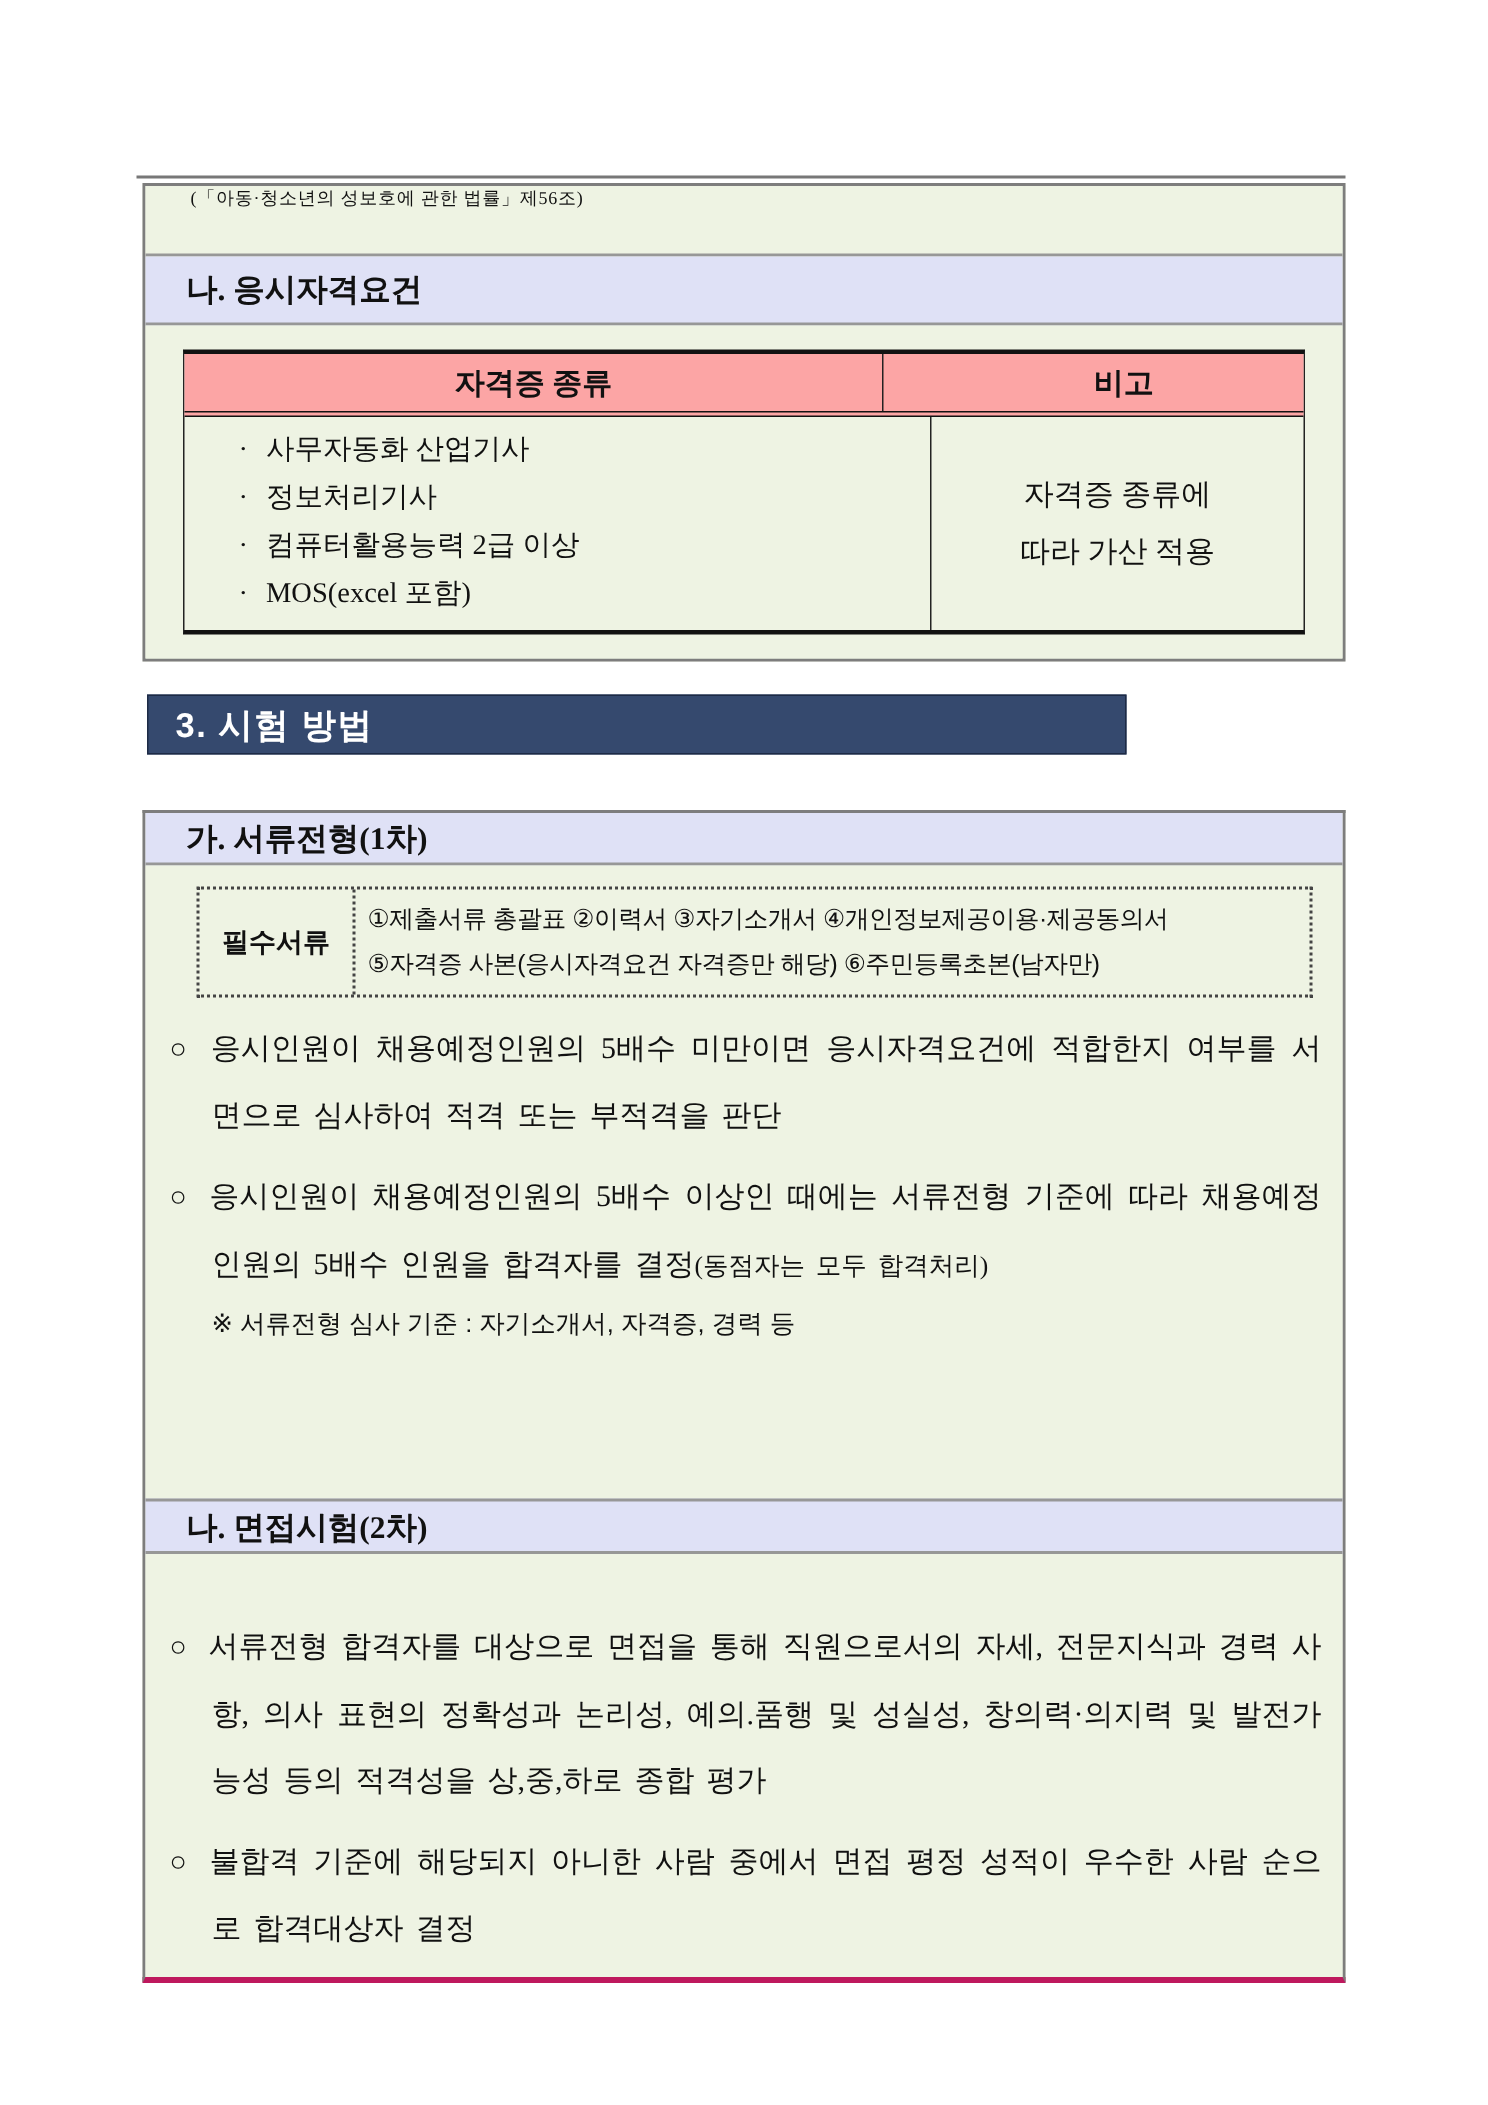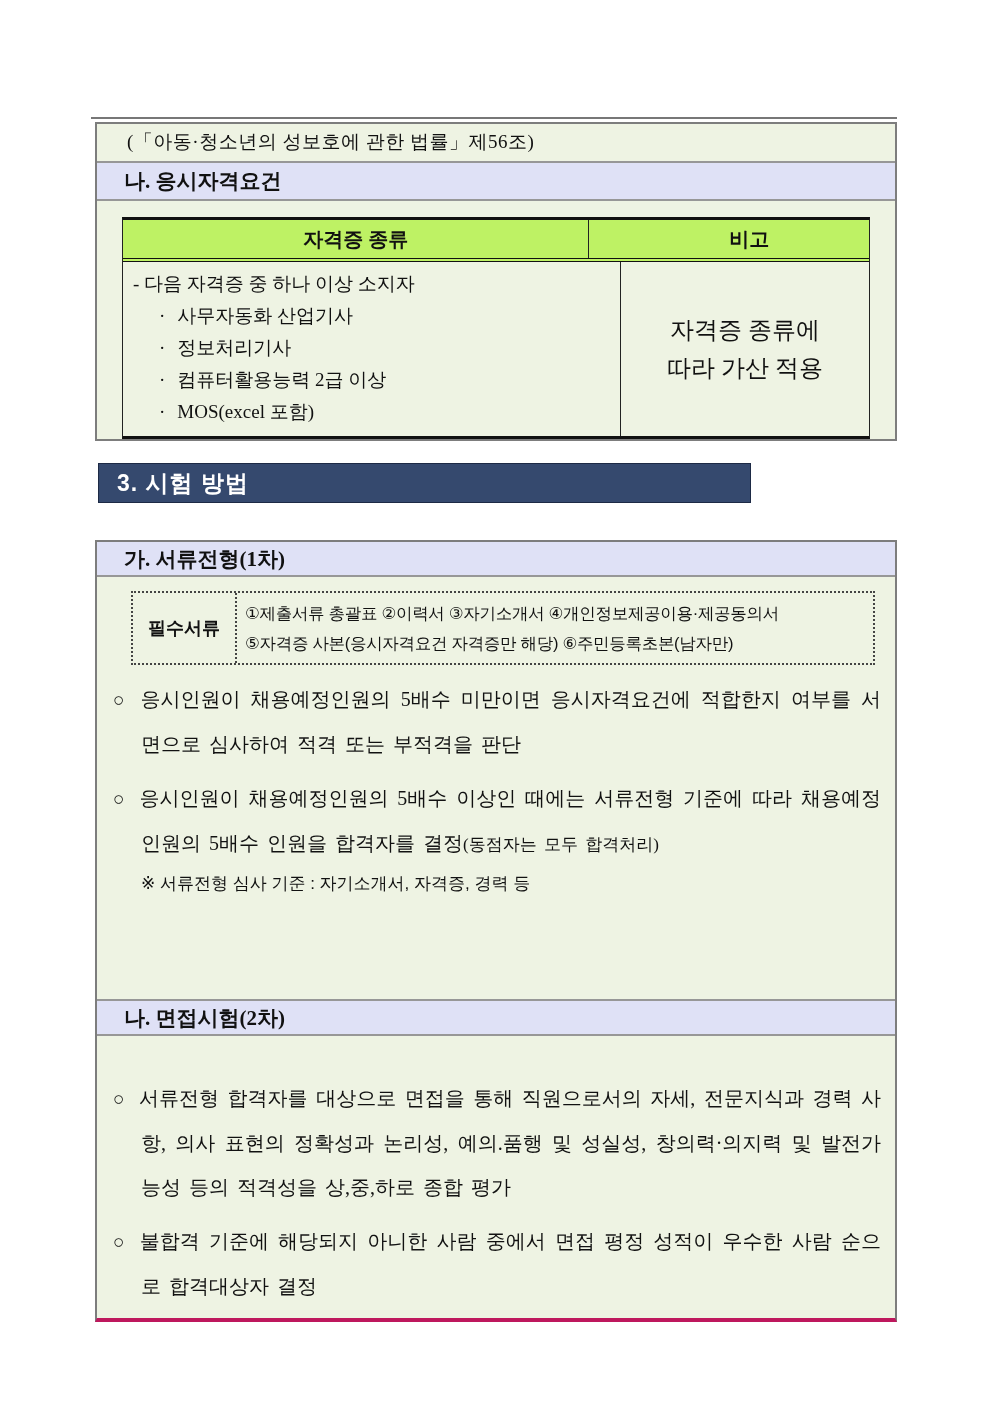--- a/index.html
+++ b/index.html
@@ -8,42 +8,42 @@
 
   
   .top-rule{position:absolute;left:91px;top:117px;width:806px;height:2px;background:#777;}
 
   
   .box{position:absolute;left:95px;width:798px;border:2px solid #7d7d7d;background:#eef3e3;
        display:flex;flex-direction:column;}
   .box1{top:122px;height:315px;}
   .box2{top:540px;height:776px;border-bottom:4px solid #be185d;}
 
-  .row-note{height:45px;background:#eef3e3;display:flex;align-items:center;
-            padding-left:30px;font-size:19px;letter-spacing:.5px;border-bottom:2px solid #979797;}
+  .row-note{height:45px;background:#eef3e3;display:flex;
+            padding-left:30px;font-size:12px;letter-spacing:.5px;border-bottom:2px solid #979797;}
   .row-head{height:44px;background:#dfe1f6;display:flex;align-items:center;
             padding-left:27px;font-size:21px;font-weight:bold;border-bottom:2px solid #979797;}
   .row-head.mid{border-top:2px solid #979797;}
   .row-body{background:#eef3e3;flex:1;}
 
   
   .cert-table{margin:16px 25px 0 25px;border-top:3px solid #111;border-bottom:3px solid #111;
               border-left:1px solid #222;border-right:1px solid #222;}
-  .cert-hrow{display:flex;background:#bef264;border-bottom:4px double #111;gap:40px;}
+  .cert-hrow{display:flex;background:#fca5a5;border-bottom:4px double #111;gap:40px;}
   .cert-hcell{height:38px;display:flex;align-items:center;justify-content:center;
               font-size:20px;font-weight:bold;}
   .cert-brow{display:flex;}
   .col-a{width:66%;border-right:1px solid #222;}
   .col-b{width:34%;}
   .cert-list{padding:6px 6px 8px 10px;font-size:19px;line-height:32px;}
   .cert-lead{white-space:nowrap;}
   .cert-item{padding-left:26px;}
   .cert-item .dot{margin-right:12px;}
   .cert-remark{display:flex;flex-direction:column;align-items:center;justify-content:center;
-               height:100%;font-size:24px;line-height:38px;}
+               height:100%;font-size:20px;line-height:38px;}
 
   
   .banner{position:absolute;left:98px;top:463px;width:653px;height:40px;background:#35496e;
           border:1px solid #1d2a45;box-sizing:border-box;display:flex;align-items:center;
           font-family:"Liberation Sans","DejaVu Sans",sans-serif;
           color:#fff;font-weight:bold;font-size:23px;padding-left:18px;letter-spacing:1px;}
 
   
   .content{padding:10px 14px 0 16px;}
   .bullet{margin:8px 0 10px 0;padding-left:28px;text-indent:-28px;font-size:20px;
@@ -77,21 +77,20 @@
       <span>나. 응시자격요건</span>
     </div>
     <div class="row-body">
       <div class="cert-table">
         <div class="cert-hrow">
           <div class="cert-hcell col-a">자격증 종류</div>
           <div class="cert-hcell col-b">비고</div>
         </div>
         <div class="cert-brow">
           <div class="col-a cert-list">
-            <div class="cert-lead">- 다음 자격증 중 하나 이상 소지자</div>
             <div class="cert-item">
               <span class="dot">·</span><span>사무자동화 산업기사</span>
             </div>
             <div class="cert-item">
               <span class="dot">·</span><span>정보처리기사</span>
             </div>
             <div class="cert-item">
               <span class="dot">·</span><span>컴퓨터활용능력 2급 이상</span>
             </div>
             <div class="cert-item">

